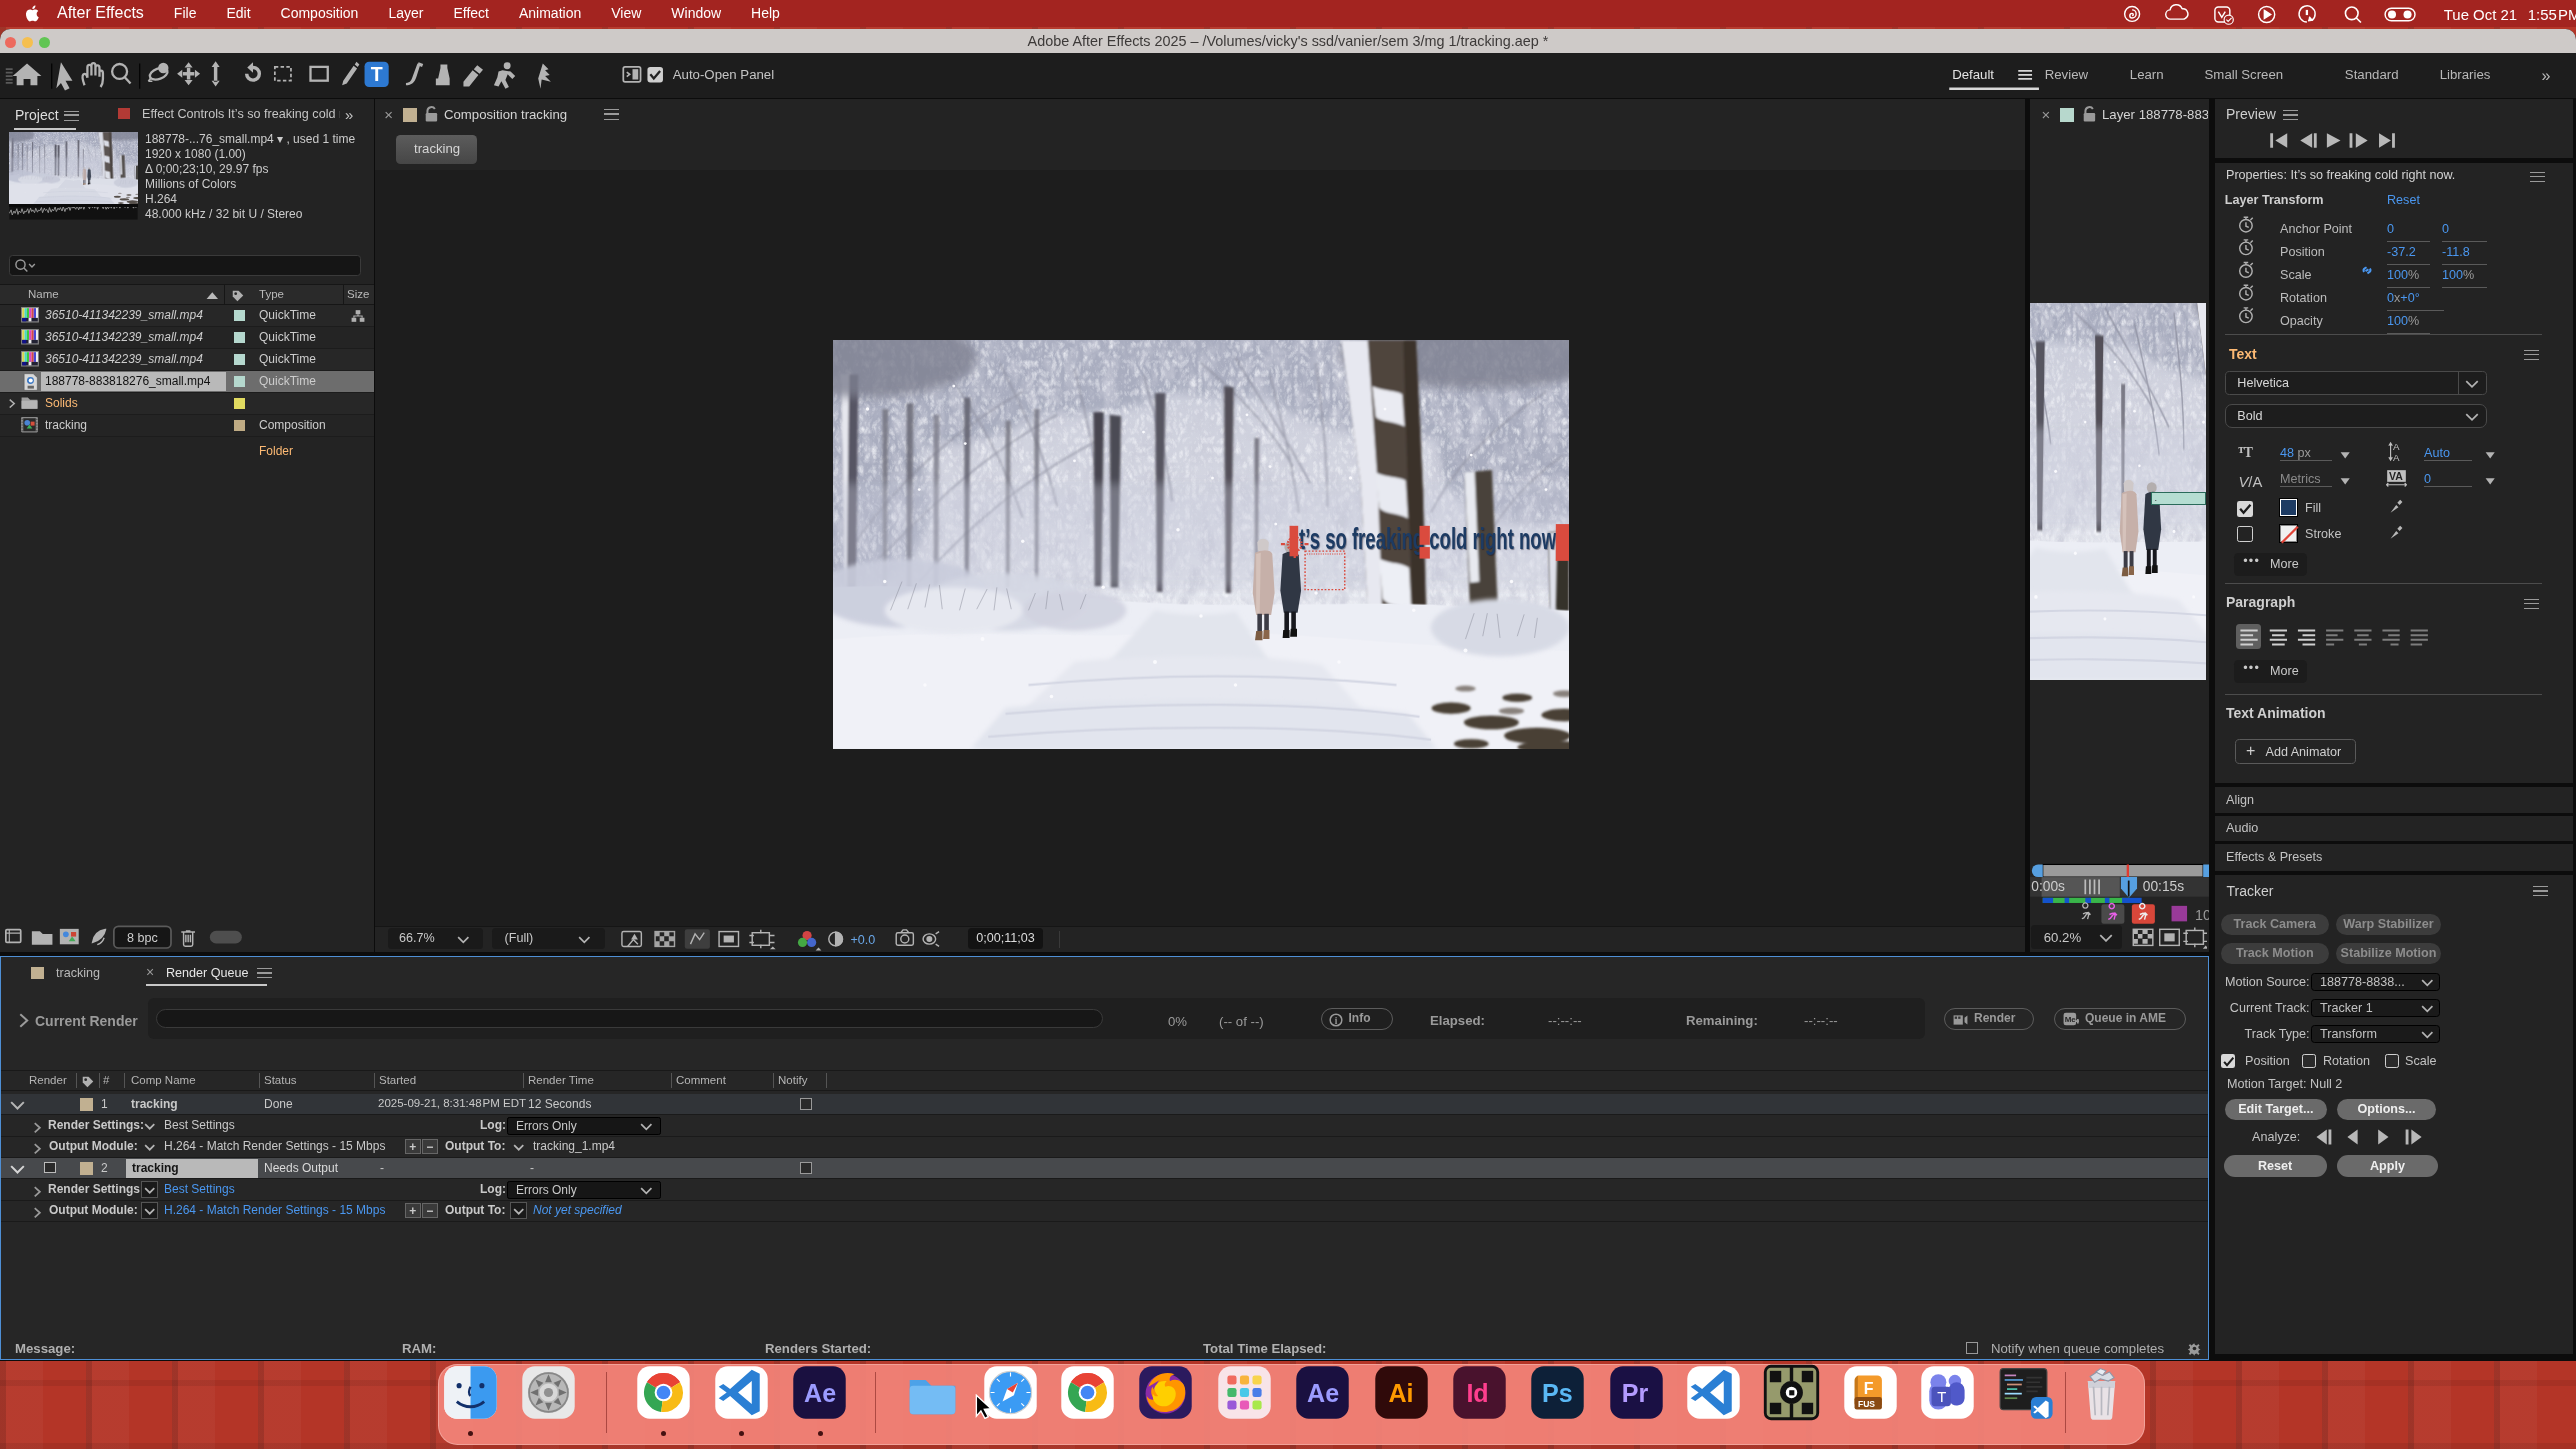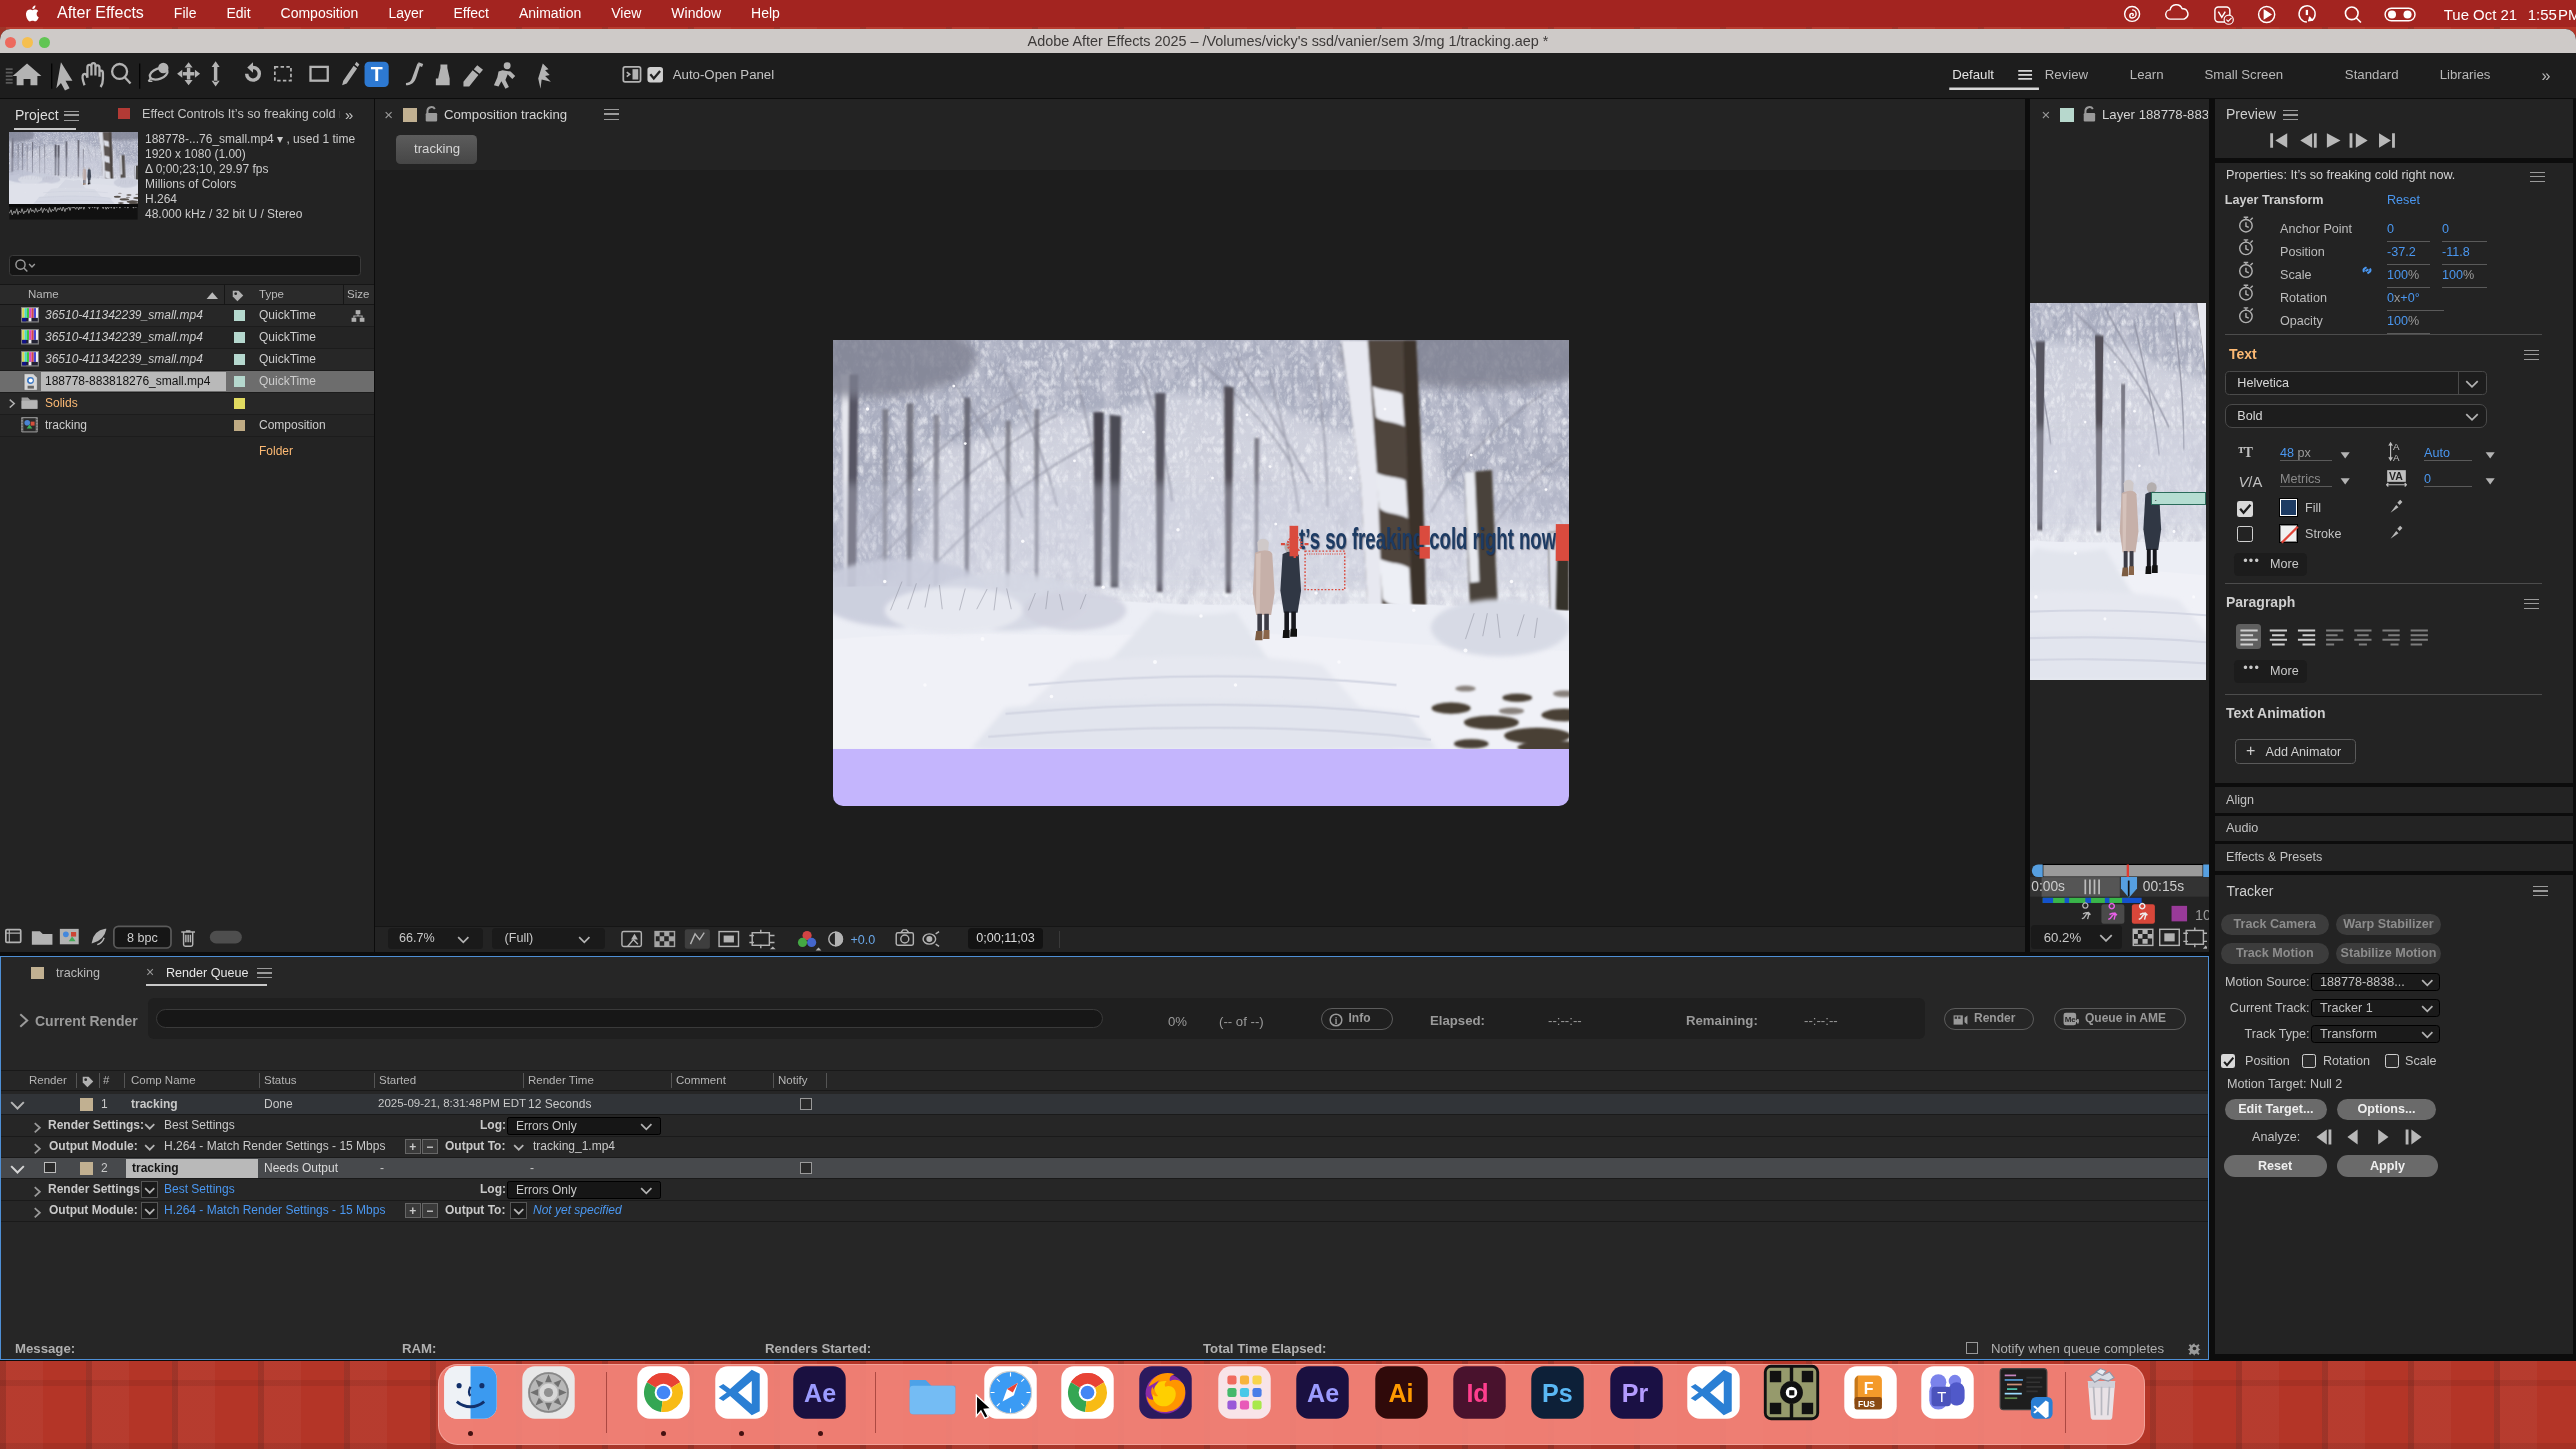--- a/index.html
+++ b/index.html
@@ -491,21 +491,21 @@
   <svg class="abs" style="left:49px; top:6.3px" width="16" height="18.4" viewBox="0 0 28 32">
       <path d="M6 14 v-4 a7 7 0 0 1 13 -3" fill="none" stroke="#9a9a9a" stroke-width="3.5"></path>
       <rect x="3" y="14" width="20" height="15" rx="2" fill="#9a9a9a"></rect>
     </svg>
   <div class="abs" style="left:69px; top:8px; font-size:13.2px; color:#d4d4d4;">Composition tracking</div>
   <div class="abs" style="left:229px; top:10.4px;"><span class="hamb"></span></div>
   <div class="abs" style="left:21px; top:36px; width:81px; height:29px; background:linear-gradient(#5c5c5c,#464646); border-radius:4.6px;"></div>
   <div class="abs" style="left:39px; top:42px; font-size:13.2px; color:#d6d6d6;">tracking</div>
 
   <div class="abs" style="left:0; top:71px; width:1650px; height:757px; background:#1d1d1d;"></div>
-  <div class="abs" style="left:458px; top:241px; width:736px; height:466px; background:#c4b5fd;border-radius:10px;">
+  <div class="abs" style="left:458px; top:241px; width:736px; height:409px; background:#c4b5fd;border-radius:10px;">
     <svg width="736" height="409" viewBox="0 0 1280 711">
         <use href="#scene"></use>
       </svg>
 
     <div class="abs" style="left:466px; top:183px; font-family:'Liberation Sans'; font-weight:bold; font-size:29px; color:#1d3b63; white-space:nowrap; transform:scaleX(0.64); transform-origin:0 0; text-shadow:1.2px 1.2px 1.2px rgba(20,20,40,0.45);">t’s so freaking cold right now</div>
     <svg class="abs" style="left:0; top:0" width="736" height="409" viewBox="0 0 1280 711">
       <g fill="#da4b3e">
         <rect x="794" y="323" width="15" height="53"></rect>
         <rect x="1020" y="323" width="18" height="33"></rect>
         <rect x="1020" y="360" width="18" height="20"></rect>

